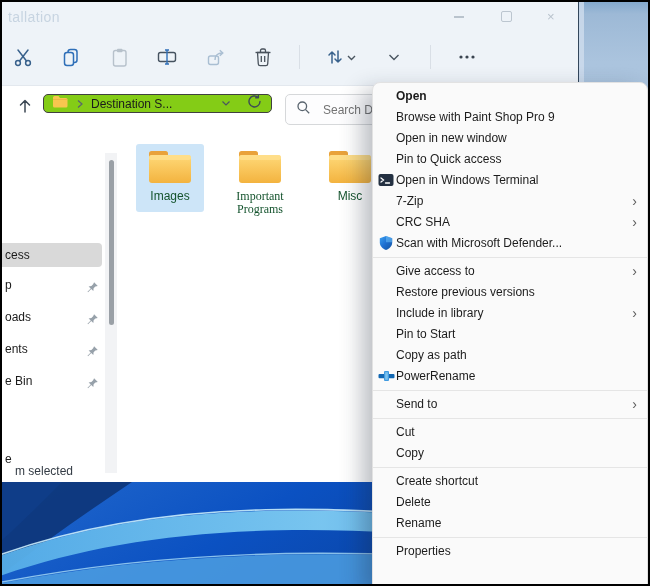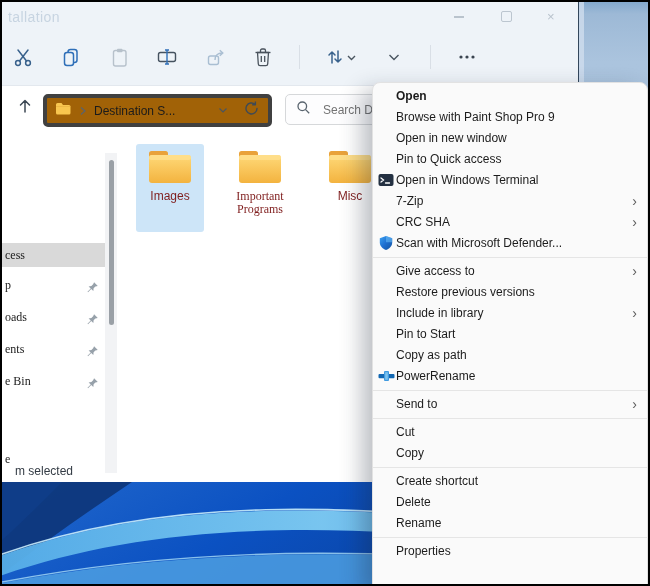--- a/index.html
+++ b/index.html
@@ -14,37 +14,37 @@
   .wc-max{left:499px;width:9px;height:9px;border:1.4px solid #bcc6d0;border-radius:2px;}
   .wc-close{left:545px;font-size:13px;line-height:12px;color:#b9c3cd;}
   .toolbar{position:absolute;left:0;top:28px;width:100%;height:54px;display:flex;align-items:center;
            padding-left:9px;gap:24px;box-sizing:border-box;}
   .tb-icon{width:24px;height:24px;display:flex;align-items:center;justify-content:center;flex:0 0 auto;}
   .tb-wide{width:34px;}
   .tb-divider{width:1px;height:24px;background:#d9dfe6;flex:0 0 auto;}
   .body{position:absolute;left:0;top:83px;right:0;bottom:0;background:#fff;border-top:1px solid #e3e8ee;}
   
   .up-btn{position:absolute;left:12px;top:9px;width:22px;height:22px;display:flex;align-items:center;justify-content:center;}
-  .addr-box{position:absolute;left:41px;top:8px;width:229px;height:33px;background:#a16207;border:4px solid #404040;
+  .addr-box{position:absolute;left:41px;top:8px;width:229px;height:19px;background:#84cc16;border:1px solid #404040;
             border-radius:5px;display:flex;align-items:center;padding:0 8px;gap:7px;box-sizing:border-box;}
   .addr-text{font-size:12px;color:#1b1b1b;white-space:nowrap;}
   .addr-right{margin-left:auto;display:flex;align-items:center;gap:14px;}
   .search-box{position:absolute;left:283px;top:8px;width:242px;height:31px;background:#fdfdfe;border:1px solid #d6d8da;
               border-radius:5px;display:flex;align-items:center;padding:0 10px;gap:12px;box-sizing:border-box;}
   .search-text{font-size:12px;color:#737373;white-space:nowrap;}
   
-  .sb-row{position:absolute;left:0;width:112px;height:24px;line-height:24px;font-size:12px;color:#1b1b1b;font-family:Liberation Serif, serif;}
+  .sb-row{position:absolute;left:0;width:100px;height:24px;line-height:24px;font-size:12px;color:#1b1b1b;}
   .sb-row.sel{background:#d9d9d9;border-radius:0 4px 4px 0;}
   .sb-label{position:absolute;left:3px;top:0;}
   .sb-pin{position:absolute;left:84px;top:5px;width:13px;height:13px;}
   .scroll-track{position:absolute;left:103px;top:67px;width:12px;height:320px;background:#f2f3f5;}
   .scroll-thumb{position:absolute;left:4px;top:7px;width:5px;height:165px;background:#9aa0a6;border-radius:3px;}
   
-  .tile{position:absolute;top:58px;width:68px;height:88px;border-radius:3px;text-align:center;
-        font-size:12px;color:#7f1d1d;line-height:13.5px;}
+  .tile{position:absolute;top:58px;width:68px;height:68px;border-radius:3px;text-align:center;
+        font-size:12px;color:#14532d;line-height:13.5px;}
   .tile.sel{background:#cde5f8;}
   .tile svg{margin-top:4px;}
   .status{position:absolute;left:13px;bottom:4px;font-size:12px;color:#333b44;}
   
   .wall{position:absolute;left:2px;top:482px;width:646px;height:102px;z-index:2;}
   .band{position:absolute;left:579px;top:2px;width:69px;height:480px;z-index:0;
         background:linear-gradient(180deg,#84a9cd 0,#9db9d6 12px,#abc4de 60px,#a3bdd9 100%);}
   .band::before{content:"";position:absolute;left:0;top:0;width:5px;height:100%;background:#cfdded;opacity:.8;}
   
   .menu{position:absolute;left:372px;top:82px;width:276px;height:506px;background:#fafafa;

